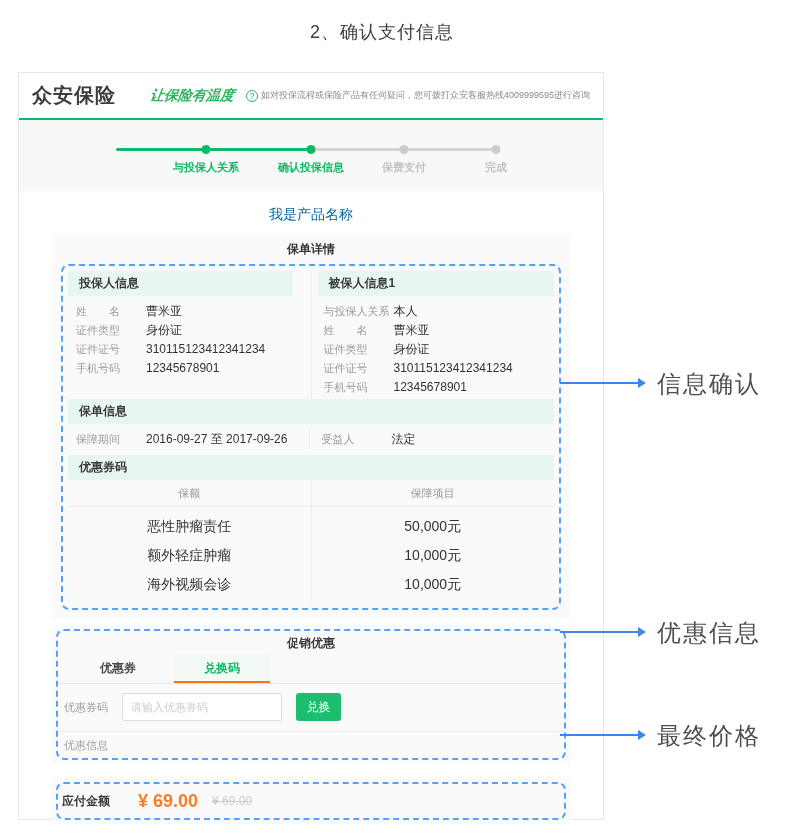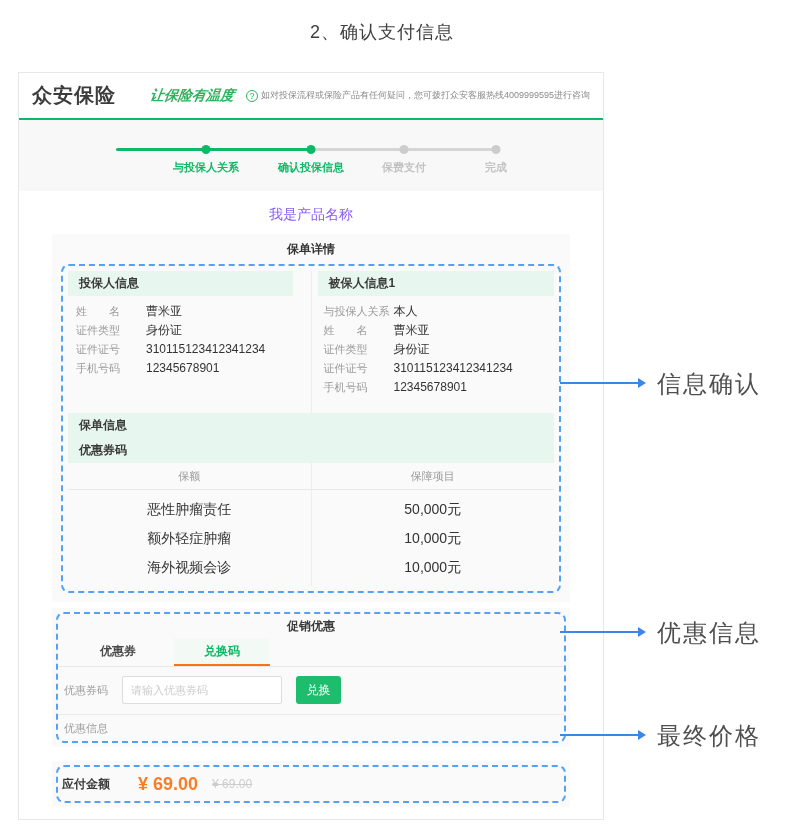--- a/index.html
+++ b/index.html
@@ -21,21 +21,21 @@
   
   .stepper { height:71px; background:#f8f8f8; position:relative; }
   .track { position:absolute; top:28px; height:3px; border-radius:2px; }
   .track.done { left:97px; width:195px; background:#0cb965; }
   .track.todo { left:292px; width:185px; background:#d5d5d5; }
   .dot { position:absolute; top:25px; width:9px; height:9px; border-radius:50%; transform:translateX(-50%); }
   .dot.on { background:#0cb965; } .dot.off { background:#cccccc; }
   .step-label { position:absolute; top:40px; transform:translateX(-50%); font-size:11px; font-weight:bold; white-space:nowrap; }
   .step-label.on { color:#0cb965; } .step-label.off { color:#c3c3c3; }
 
-  .product-title { height:43px; line-height:46px; text-align:center; font-size:14px; color:#8b5cf6; }
+  .product-title { height:43px; line-height:46px; text-align:center; font-size:14px; color:#0369a1; }
 
   .panel { margin:0 33px; background:#fafafa; }
   .panel-title { text-align:center; font-size:12px; font-weight:bold; color:#333; padding:7px 0 6px; }
   .dashed-box { border:2px dashed #55a1f3; border-radius:8px; padding:5px; }
 
   .green-bar { background:#e7f6ee; height:25px; line-height:25px; font-size:12px; font-weight:bold; color:#3a3a3a; padding-left:11px; }
 
   .two-col { display:flex; }
   .col { flex:1; padding:7px 0 8px; }
   .col.left { border-right:1px solid #ededed; }
@@ -130,21 +130,21 @@
           </div>
           <div class="info-row">
             <span class="info-label">证件证号</span>
             <span class="info-value">310115123412341234</span>
           </div>
           <div class="info-row">
             <span class="info-label">手机号码</span>
             <span class="info-value">12345678901</span>
           </div>
         </div>
-        <div class="col" style="padding:0 0 16px;">
+        <div class="col" style="padding:0 0 2px;">
           <div class="green-bar" style="margin-left:6px;">被保人信息1</div>
           <div style="height:6px"></div>
           <div class="info-row" style="padding-left:12px;">
             <span class="info-label">与投保人关系</span>
             <span class="info-value">本人</span>
           </div>
           <div class="info-row" style="padding-left:12px;">
             <span class="info-label">姓　　名</span>
             <span class="info-value">曹米亚</span>
           </div>
@@ -157,20 +157,30 @@
             <span class="info-value">310115123412341234</span>
           </div>
           <div class="info-row" style="padding-left:12px;">
             <span class="info-label">手机号码</span>
             <span class="info-value">12345678901</span>
           </div>
         </div>
       </div>
 
       <div class="green-bar">保单信息</div>
+      <div class="single-row">
+        <div class="half first">
+          <span class="info-label">保障期间</span>
+          <span class="info-value">2016-09-27 至 2017-09-26</span>
+        </div>
+        <div class="half" style="padding-left:12px;">
+          <span class="info-label">受益人</span>
+          <span class="info-value">法定</span>
+        </div>
+      </div>
 
       <div class="green-bar">优惠券码</div>
       <div class="cov-table">
         <div class="cov-head">
           <div>保额</div>
           <div>保障项目</div>
         </div>
         <div class="cov-row">
           <div>恶性肿瘤责任</div>
           <div>50,000元</div>

